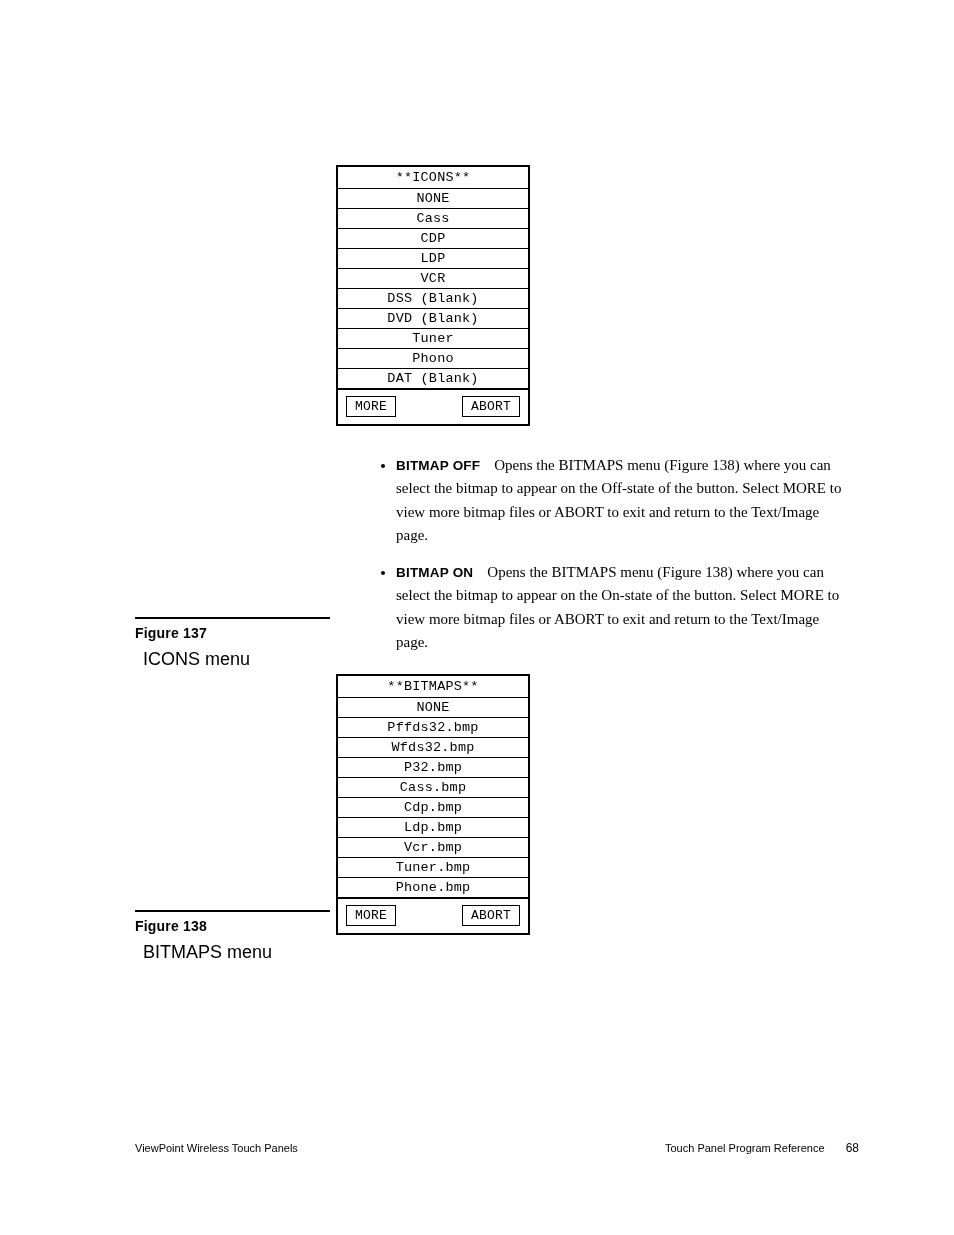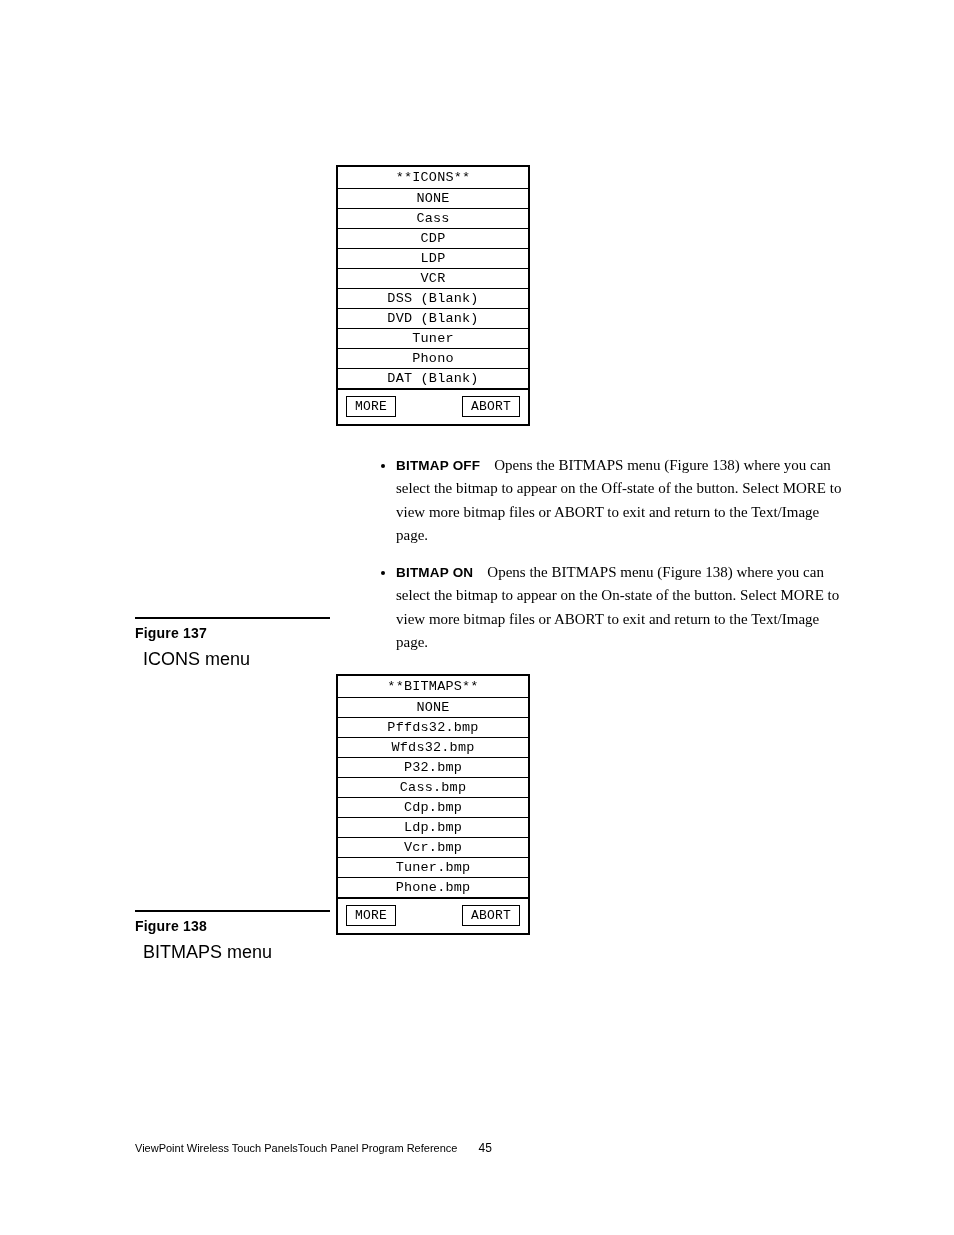--- a/index.html
+++ b/index.html
@@ -95,21 +95,21 @@
     margin-right: 14px;
   }
   .footer {
     position: absolute;
     bottom: 80px;
     left: 135px;
     right: 95px;
     font-family: Arial, Helvetica, sans-serif;
     font-size: 11px;
     display: flex;
-    justify-content: flex-start;
+    justify-content: space-between;
     align-items: baseline;
   }
   .footer .pnum {
     font-size: 12px;
     margin-left: 18px;
   }
   .spacer { height: 4px; }
 </style>
 </head>
 <body>
@@ -179,15 +179,15 @@
 
     </div>
   </div>
 
 </div>
 
 <div class="footer">
   <div>ViewPoint Wireless Touch Panels</div>
   <div>
     <span>Touch Panel Program Reference</span>
-    <span class="pnum">45</span>
+    <span class="pnum">68</span>
   </div>
 </div>
 
 </body></html>

